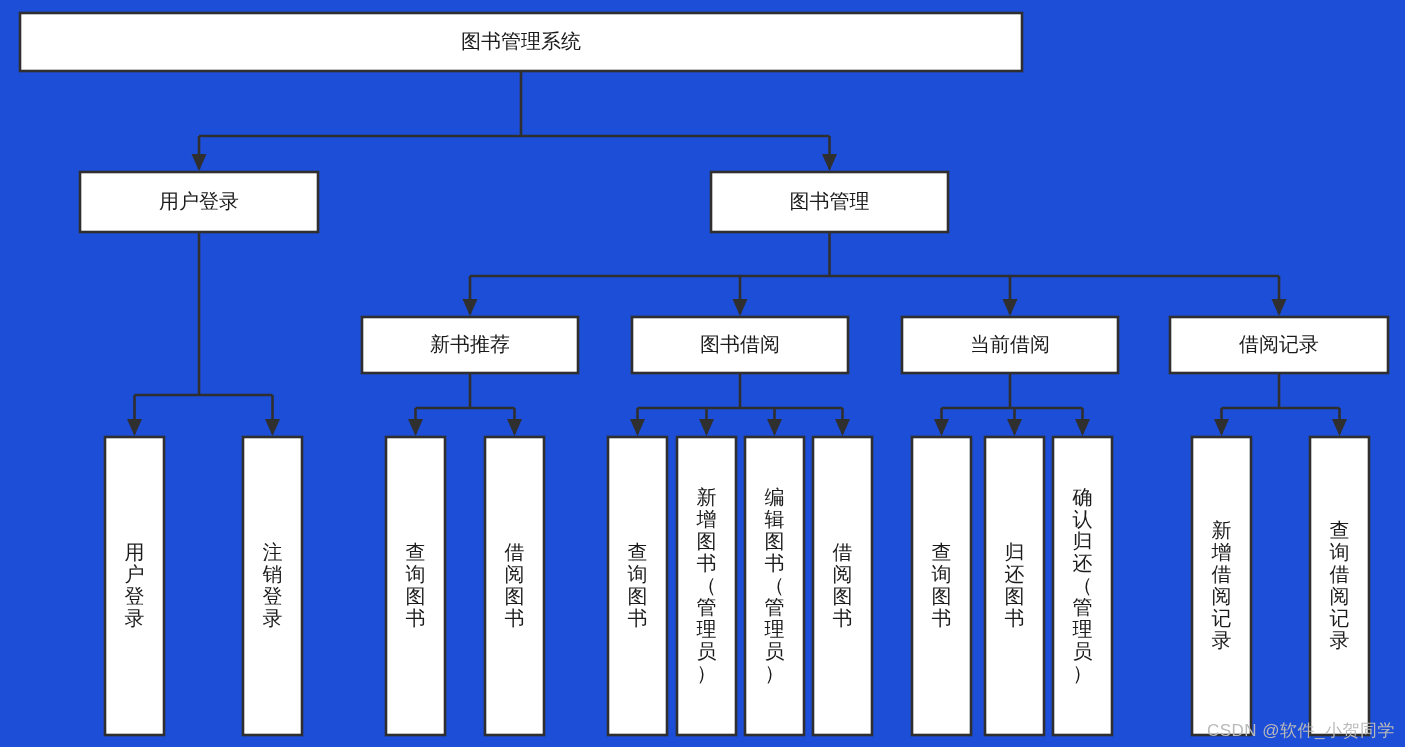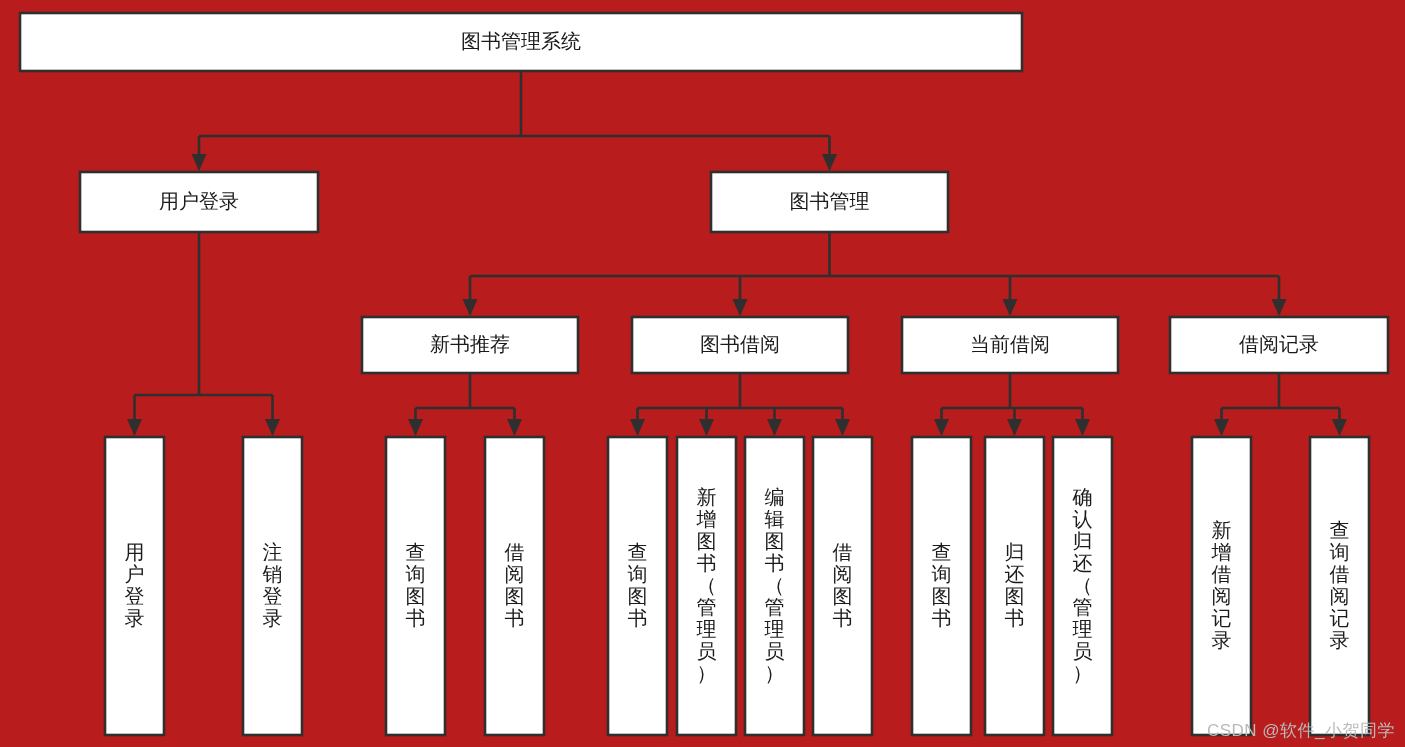--- a/index.html
+++ b/index.html
@@ -11,21 +11,21 @@
   body {
     width: 1405px;
     height: 747px;
     overflow: hidden;
     font-family: "Liberation Sans", "DejaVu Sans", sans-serif;
   }
   #diagram-root {
     position: relative;
     width: 1405px;
     height: 747px;
-    background: #b91c1c;
+    background: #1d4ed8;
   }
   svg.diagram-canvas {
     position: absolute;
     left: 0;
     top: 0;
     width: 1405px;
     height: 747px;
     display: block;
   }
   .node-box {

